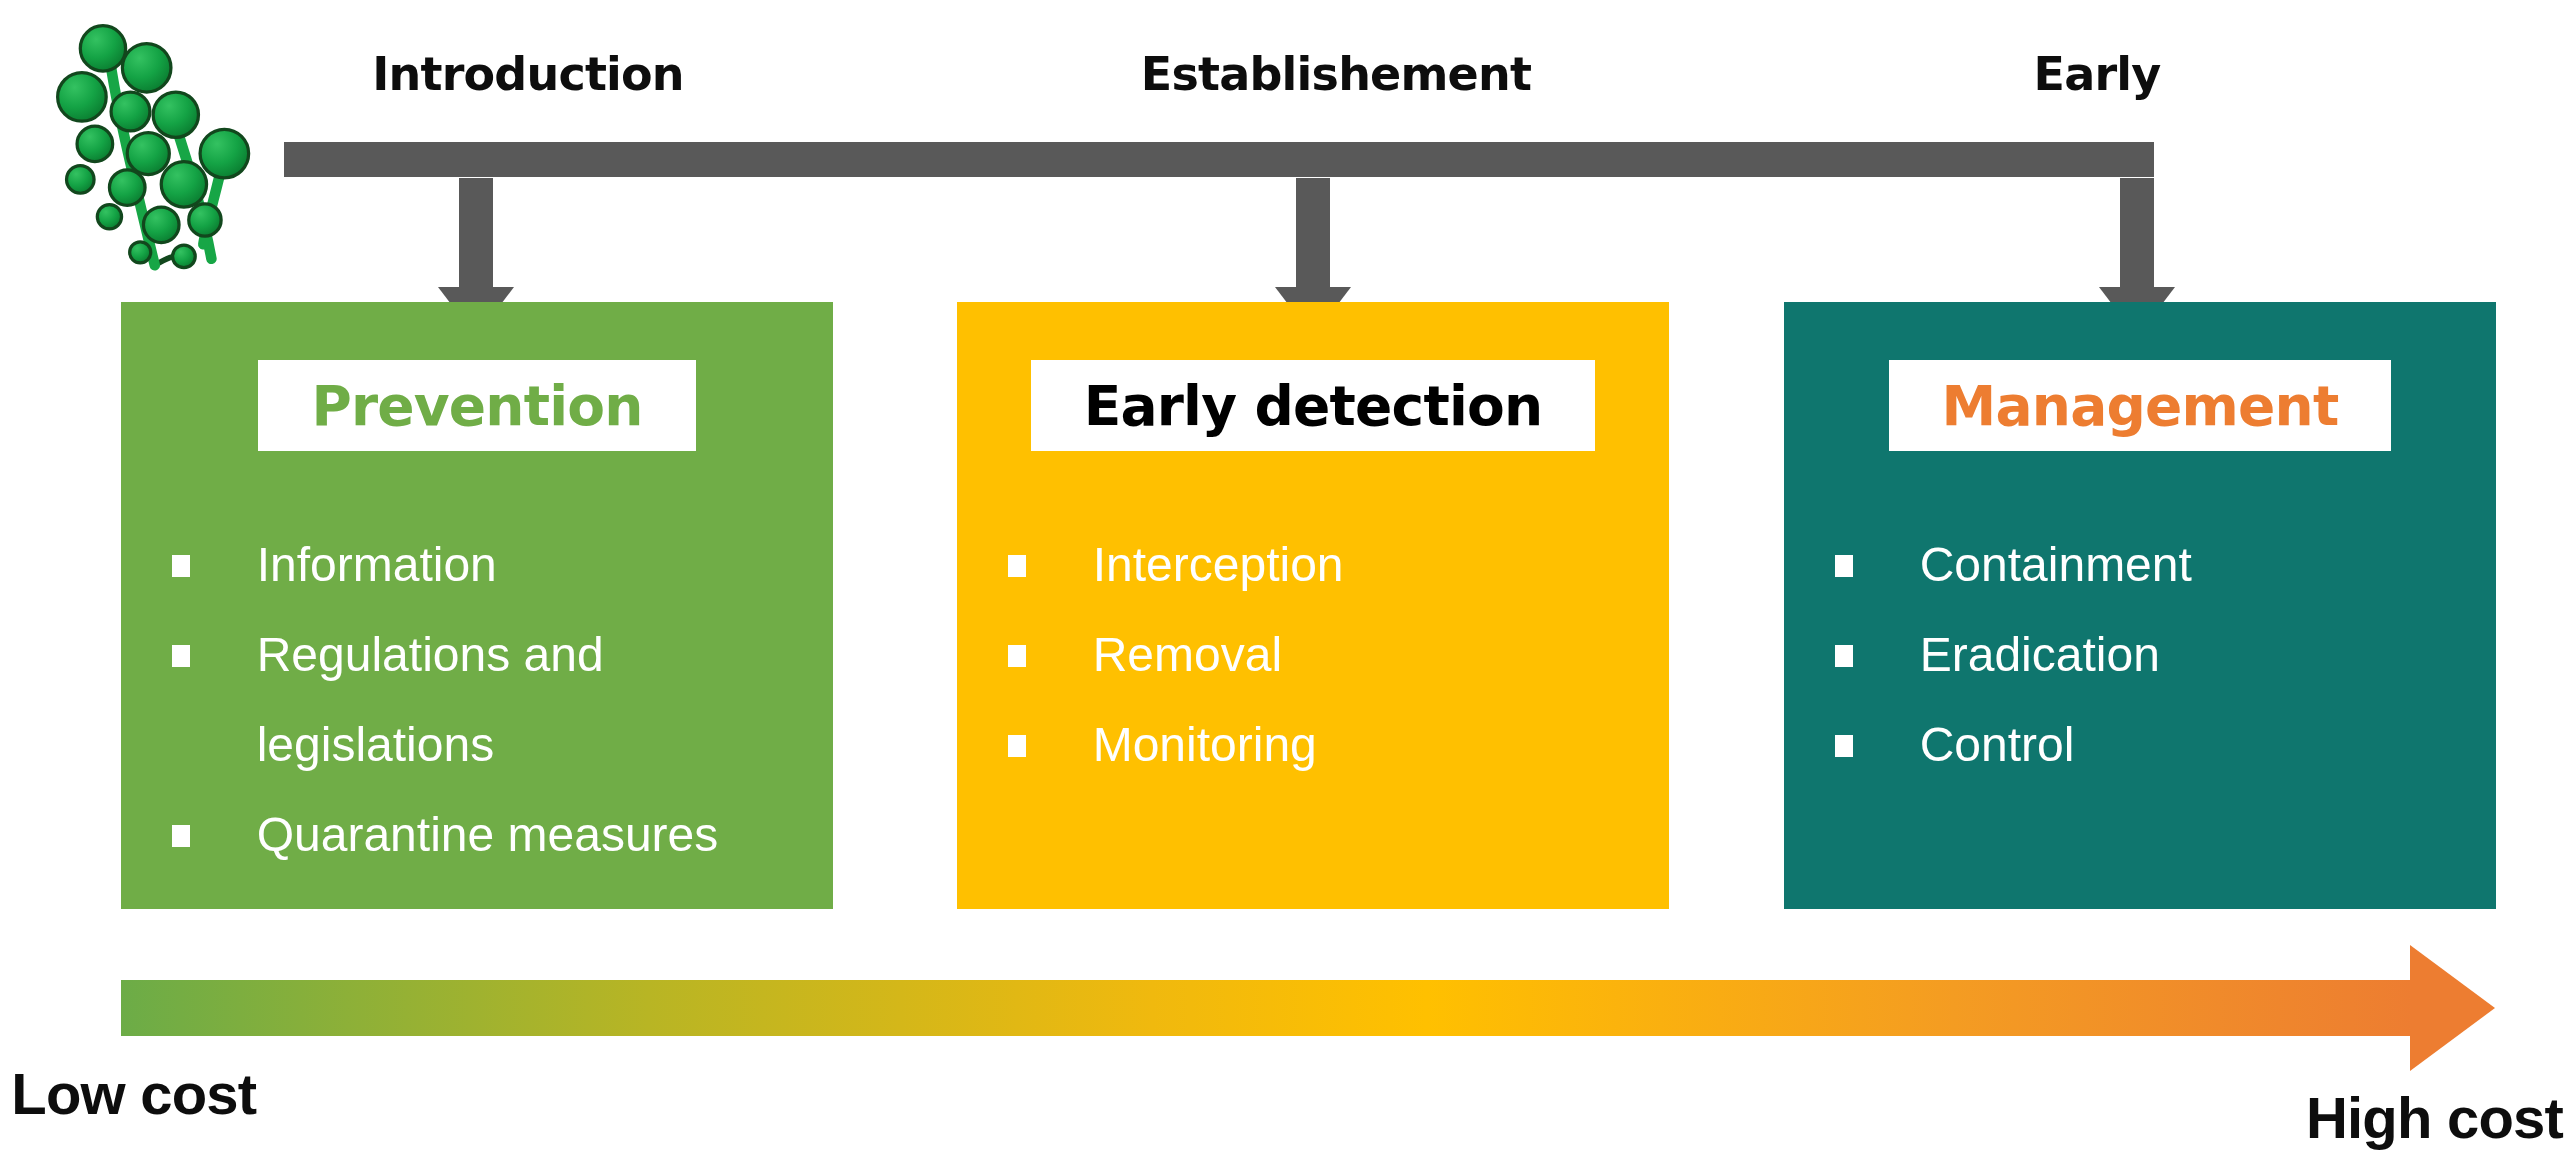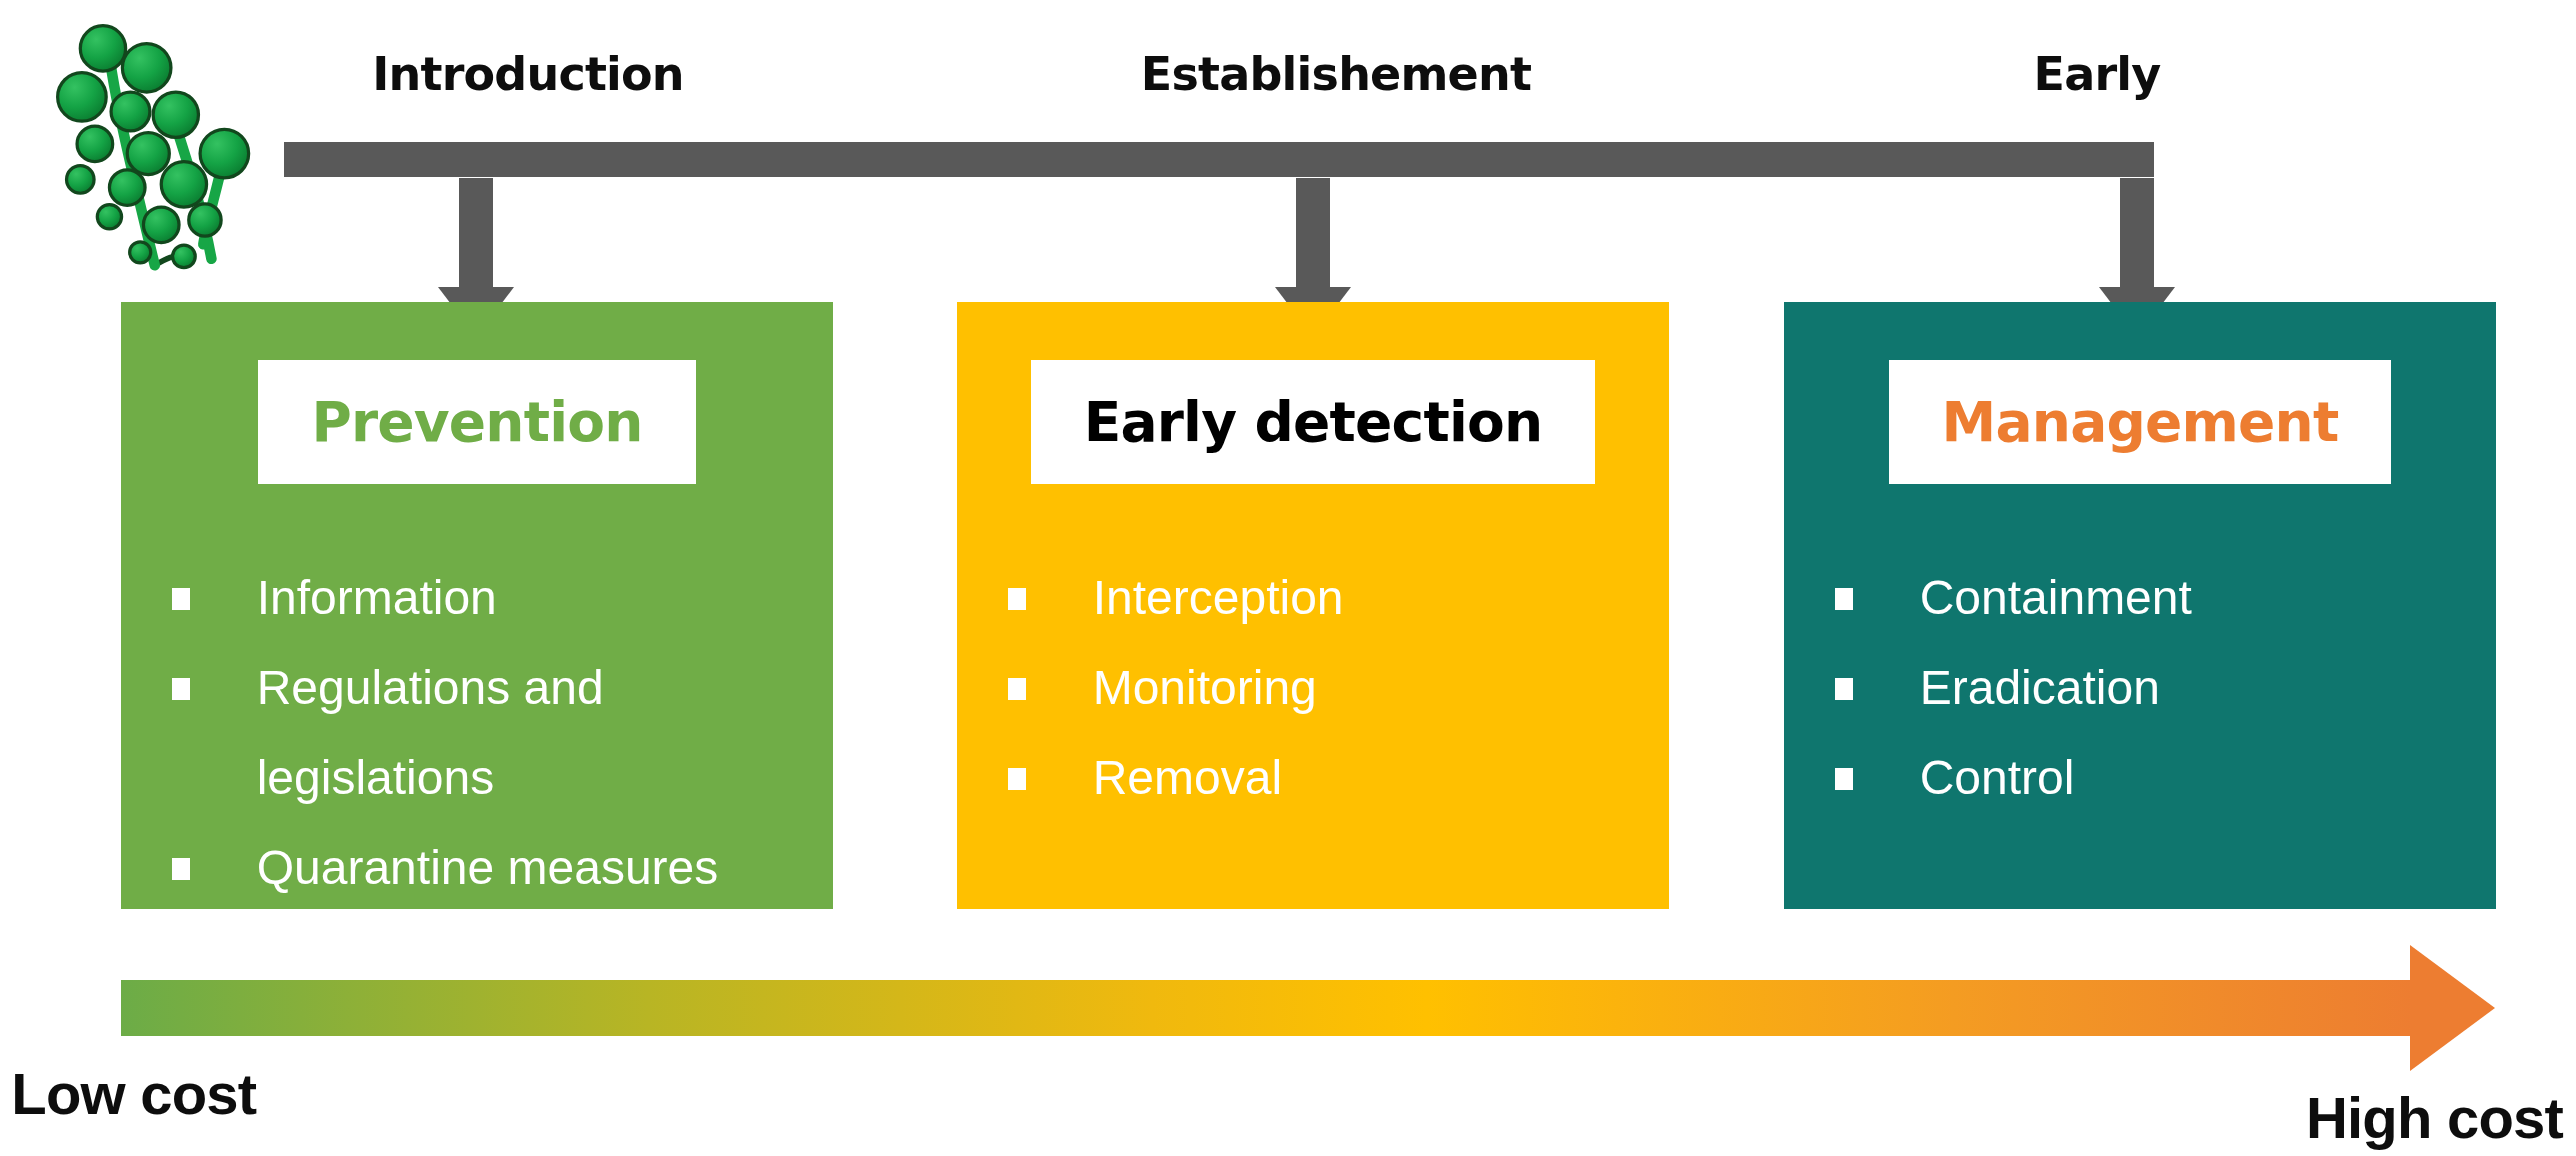--- a/index.html
+++ b/index.html
@@ -32,21 +32,21 @@
   .drop-arrow.a2{left:2137px;}
   
   .seaweed{position:absolute;left:50px;top:16px;width:216px;height:259px;}
   
   .stage-box{position:absolute;top:302px;width:712px;height:607px;}
   .stage-box.green{left:121px;background:#70AD47;}
   .stage-box.yellow{left:957px;background:#FFC000;}
   .stage-box.orange{left:1784px;background:#0f766e;}
   .box-title-band{
     margin:58px auto 0 auto;width:fit-content;min-width:418px;max-width:644px;
-    height:124px;background:#ffffff;display:flex;align-items:center;justify-content:center;
+    height:91px;background:#ffffff;display:flex;align-items:center;justify-content:center;
     padding:0 53px;box-sizing:border-box;
   }
   .box-title{
     font-family:"DejaVu Sans","Liberation Sans",sans-serif;font-weight:bold;
     font-size:55px;letter-spacing:-0.8px;white-space:nowrap;
   }
   .stage-box.green  .box-title{color:#70AD47;}
   .stage-box.yellow .box-title{color:#000000;}
   .stage-box.orange .box-title{color:#ED7D31;}
   .bullet-list{
@@ -164,25 +164,25 @@
     <div class="box-title-band">
       <span class="box-title">Early detection</span>
     </div>
     <ul class="bullet-list">
       <li>
         <span class="marker"></span>
         <span class="btext">Interception</span>
       </li>
       <li>
         <span class="marker"></span>
+        <span class="btext">Removal</span>
+      </li>
+      <li>
+        <span class="marker"></span>
         <span class="btext">Monitoring</span>
-      </li>
-      <li>
-        <span class="marker"></span>
-        <span class="btext">Removal</span>
       </li>
     </ul>
   </div>
 
   <div class="stage-box orange">
     <div class="box-title-band">
       <span class="box-title">Management</span>
     </div>
     <ul class="bullet-list">
       <li>

